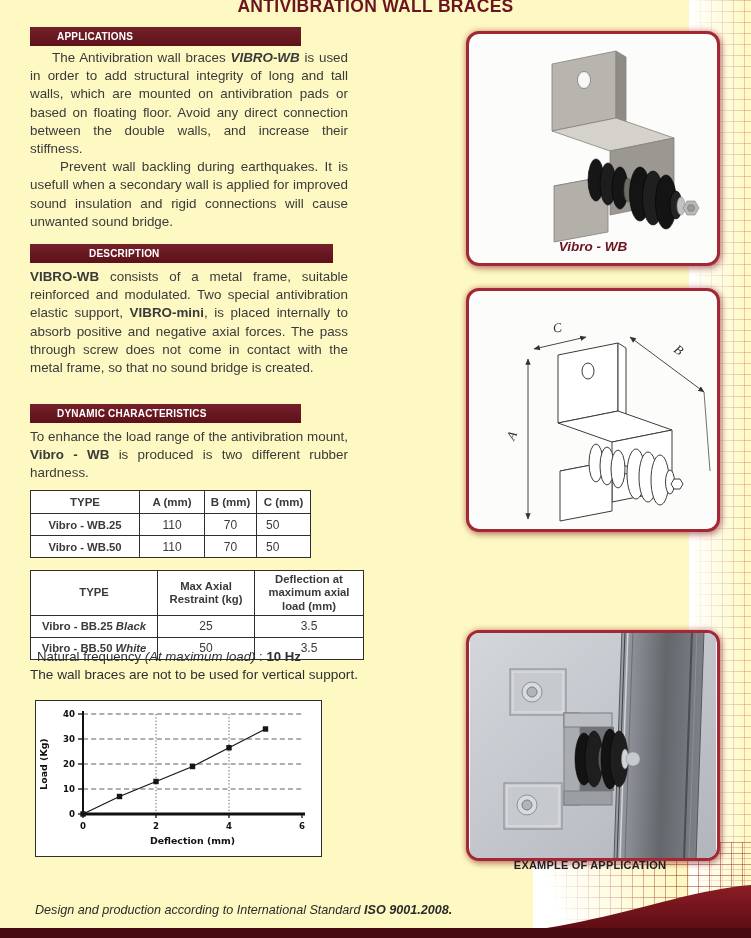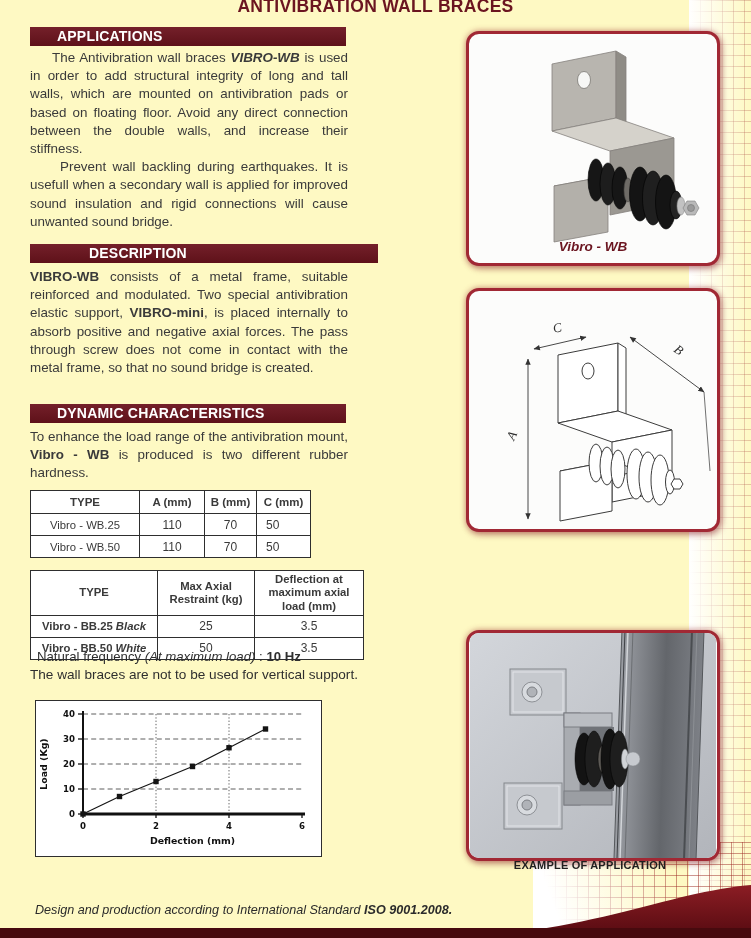--- a/index.html
+++ b/index.html
@@ -21,22 +21,22 @@
     background-image:
       linear-gradient(rgba(158,45,38,0.50) 1px, transparent 1px),
       linear-gradient(90deg, rgba(158,45,38,0.50) 1px, transparent 1px);}
   .grid-bottom::after{content:"";position:absolute;inset:0;background:linear-gradient(250deg, rgba(255,255,255,0) 35%, #ffffff 88%);}
   .swoosh{position:absolute;left:0;bottom:0;width:751px;height:92px;z-index:1;pointer-events:none;}
   .content{position:absolute;inset:0;z-index:2;}
 
   
   .doc-title{position:absolute;top:-4px;left:0;right:0;text-align:center;
     font-size:17.5px;font-weight:800;color:#6b1520;letter-spacing:.3px;}
-  .sec-bar{position:absolute;left:30px;width:316px;height:19px;line-height:19px;
-    background:linear-gradient(#74202a,#5e1119);color:#ffffff;font-size:14px;font-weight:bold;
+  .sec-bar{position:absolute;left:30px;width:271px;height:19px;line-height:19px;
+    background:linear-gradient(#74202a,#5e1119);color:#ffffff;font-size:10px;font-weight:bold;
     padding-left:0;text-indent:27px;letter-spacing:.2px;}
   .bar-applications{top:27px;}
   .bar-description{top:244px;padding-left:32px;}
   .bar-dynamic{top:404px;}
 
   
   .para-block{position:absolute;left:30px;width:318px;font-size:13.4px;line-height:18.2px;text-align:justify;}
   .pb-applications{top:49px;}
   .pb-description{top:268px;}
   .pb-dynamic{top:428px;}
@@ -48,21 +48,21 @@
 
   
   table{border-collapse:collapse;background:#fff;}
   .tbl{position:absolute;left:30px;}
   .tbl-dims{top:490px;}
   .tbl-load{top:570px;}
   .tbl td,.tbl th{border:1px solid #2e2e2e;padding:0 3px;margin-top:40px;}
   .tbl{border:1.5px solid #2e2e2e;}
   .tbl-dims th{font-size:11.5px;height:22px;}
   .tbl-dims td{font-size:12px;height:21px;text-align:center;}
-  .tbl-dims td.rowlabel{font-weight:normal;font-size:11.3px;}
+  .tbl-dims td.rowlabel{font-weight:bold;font-size:11.3px;}
   .tbl-dims .c-type{width:102px;}
   .tbl-dims .c-a{width:58px;}
   .tbl-dims .c-b{width:45px;}
   .tbl-dims .c-c{width:47px;}
   .tbl-dims td.left{text-align:left;padding-left:9px;}
   .tbl-load th{font-size:11.3px;line-height:1.18;padding:2px 4px;}
   .tbl-load td{font-size:12px;height:21px;text-align:center;}
   .tbl-load td.rowlabel{font-weight:bold;font-size:11.3px;}
   .tbl-load .c-type{width:118px;}
   .tbl-load .c-max{width:88px;}

